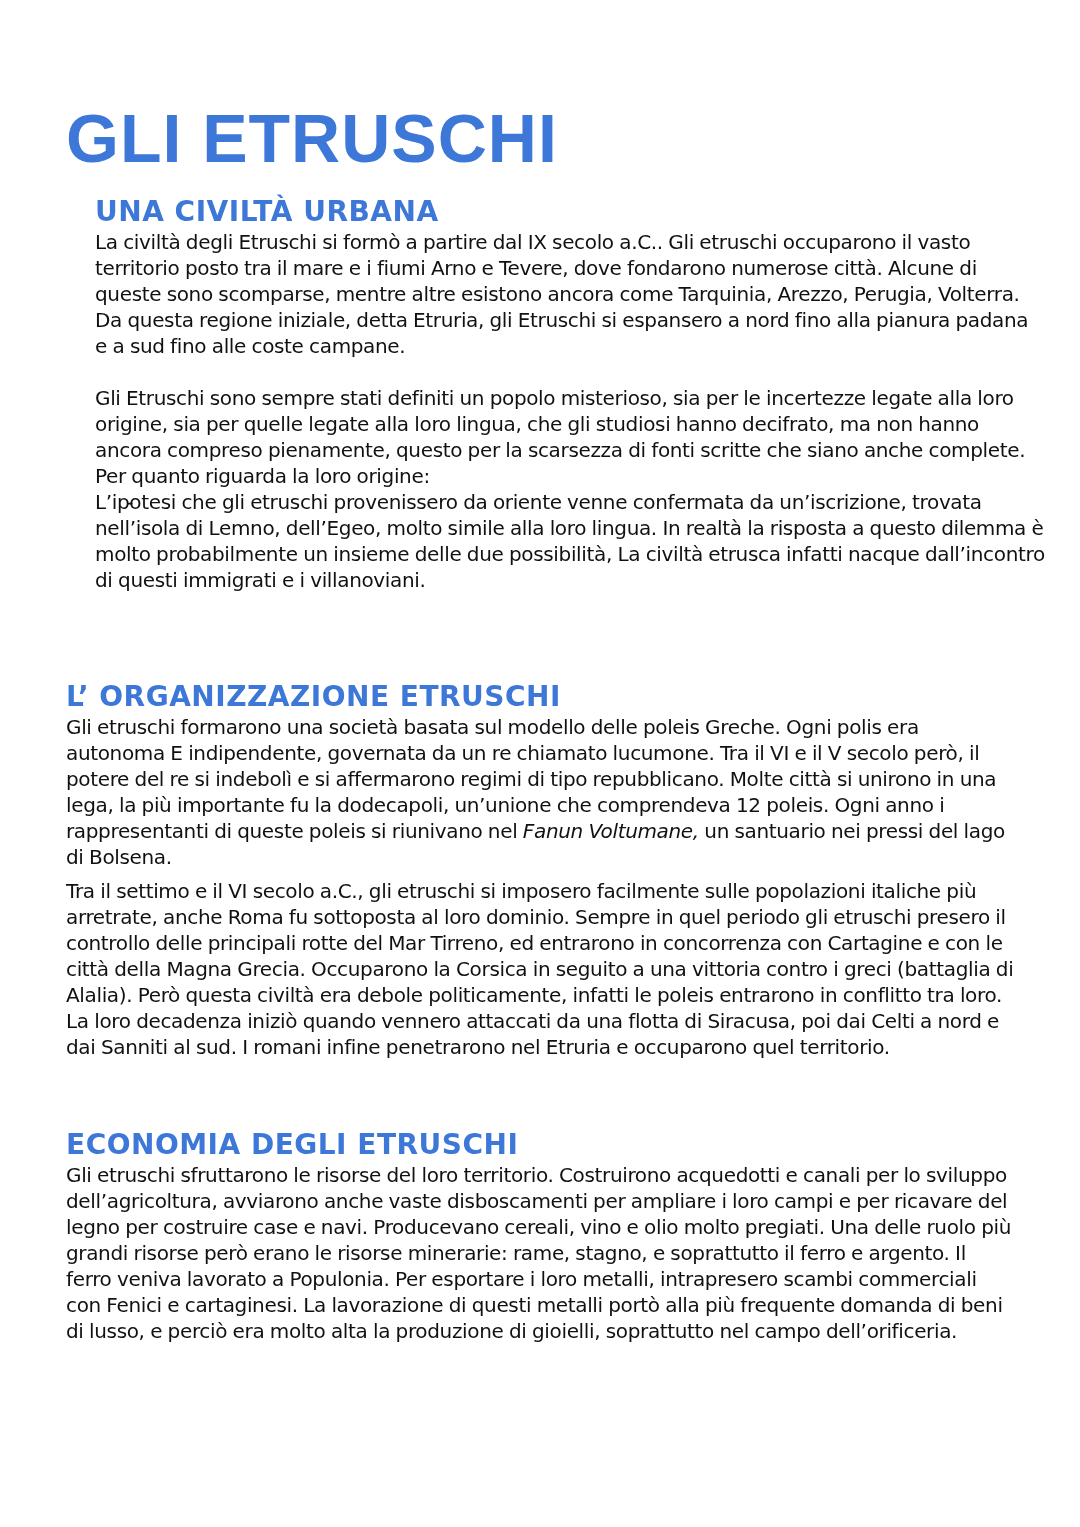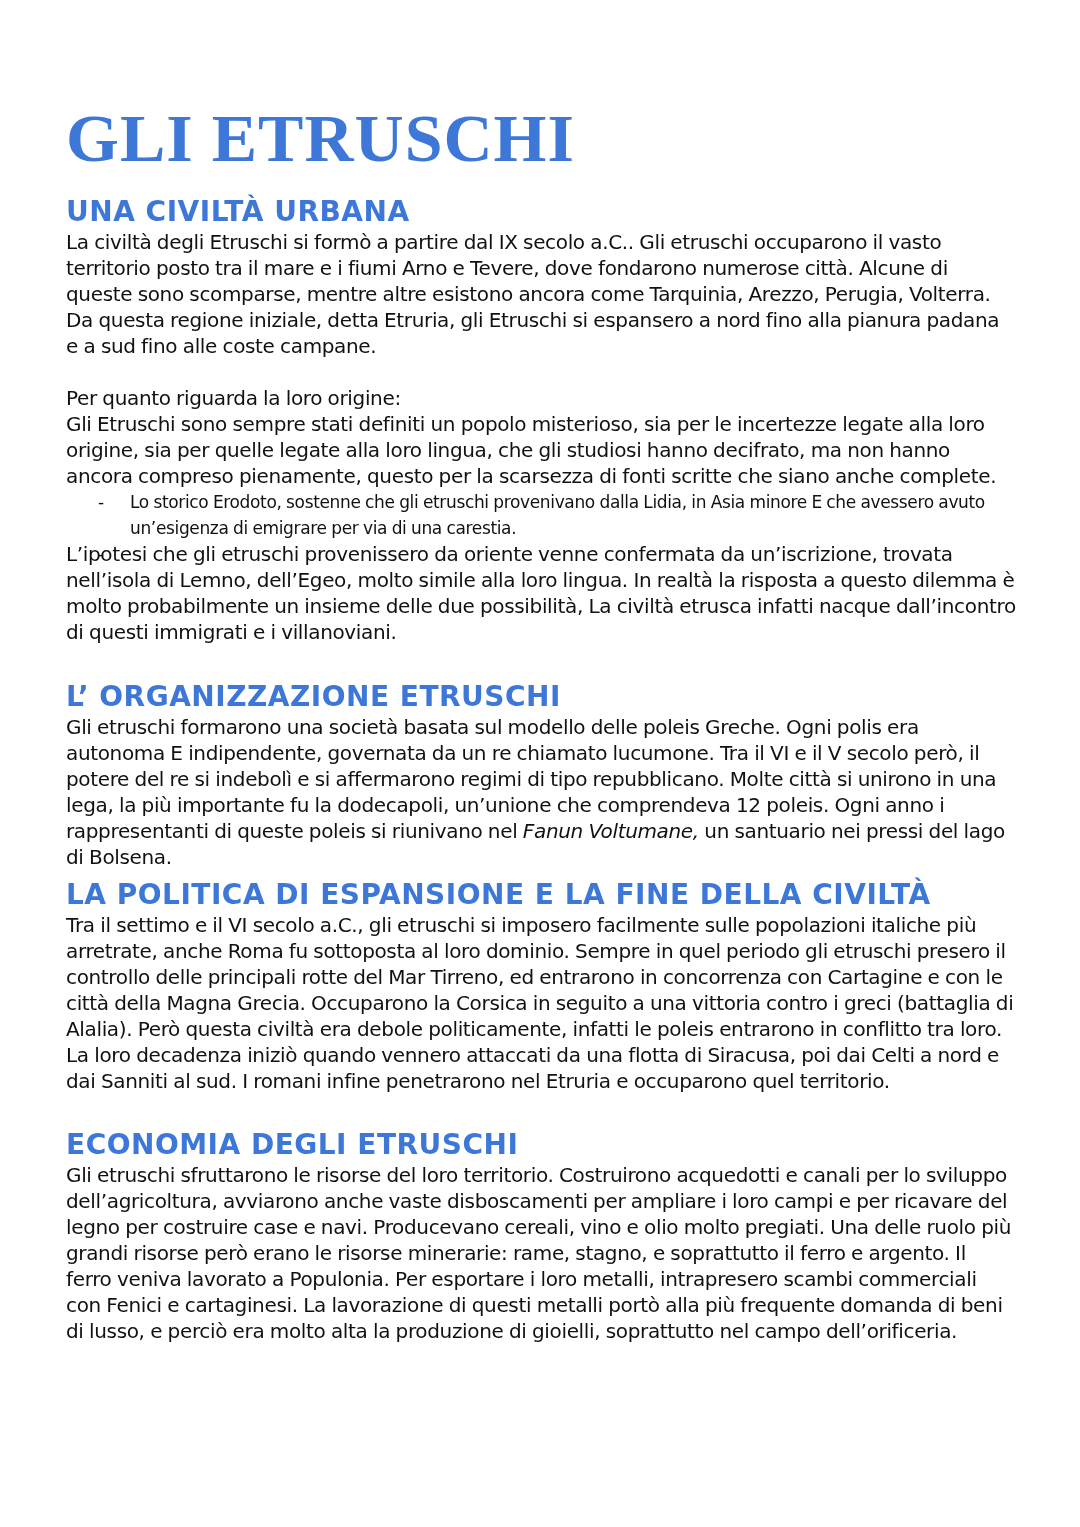--- a/index.html
+++ b/index.html
@@ -9,21 +9,21 @@
       position: relative;
       overflow: hidden;
       font-family: "DejaVu Sans", sans-serif;
       color: #111111;
     }
     .page { position: absolute; left: 66px; top: 0; width: 950px; }
     .title {
       position: absolute;
       left: 0; top: 98px;
       margin: 0;
-      font-family: Liberation Serif, serif;
+      font-family: Liberation Sans, sans-serif;
       font-weight: bold;
       font-size: 68px;
       line-height: 80px;
       letter-spacing: 1px;
       color: #3d78d8;
       white-space: nowrap;
     }
     .section { position: absolute; left: 0; width: 950px; }
     .section h2 {
       margin: 0;
@@ -63,45 +63,43 @@
     }
     em { }
   </style>
 </head>
 <body>
 
 <div class="page">
 
   <h1 class="title">GLI ETRUSCHI</h1>
 
-  <div class="section" style="top:195px;">
+  <div class="section" style="top:195px;margin-left:29px;">
     <h2>UNA CIVILTÀ URBANA</h2>
     <p>La civiltà degli Etruschi si formò a partire dal IX secolo a.C.. Gli etruschi occuparono il vasto territorio posto tra il mare e i fiumi Arno e Tevere, dove fondarono numerose città. Alcune di queste sono scomparse, mentre altre esistono ancora come Tarquinia, Arezzo, Perugia, Volterra. Da questa regione iniziale, detta Etruria, gli Etruschi si espansero a nord fino alla pianura padana e a sud fino alle coste campane.</p>
     <div class="gap"></div>
+    <p>Gli Etruschi sono sempre stati definiti un popolo misterioso, sia per le incertezze legate alla loro origine, sia per quelle legate alla loro lingua, che gli studiosi hanno decifrato, ma non hanno ancora compreso pienamente, questo per la scarsezza di fonti scritte che siano anche complete.</p>
     <p>Per quanto riguarda la loro origine:</p>
-    <p>Gli Etruschi sono sempre stati definiti un popolo misterioso, sia per le incertezze legate alla loro origine, sia per quelle legate alla loro lingua, che gli studiosi hanno decifrato, ma non hanno ancora compreso pienamente, questo per la scarsezza di fonti scritte che siano anche complete.</p>
     <ul class="dash">
       <li>
         <span class="bullet">-</span>
-        <span>Lo storico Erodoto, sostenne che gli etruschi provenivano dalla Lidia, in Asia minore E che avessero avuto un’esigenza di emigrare per via di una carestia.</span>
       </li>
       <li>
         <span class="bullet">-</span>
       </li>
     </ul>
     <p>L’ipotesi che gli etruschi provenissero da oriente venne confermata da un’iscrizione, trovata nell’isola di Lemno, dell’Egeo, molto simile alla loro lingua. In realtà la risposta a questo dilemma è molto probabilmente un insieme delle due possibilità, La civiltà etrusca infatti nacque dall’incontro di questi immigrati e i villanoviani.</p>
   </div>
 
   <div class="section" style="top:680px;">
     <h2>L’ ORGANIZZAZIONE ETRUSCHI</h2>
     <p><span>Gli etruschi formarono una società basata sul modello delle poleis Greche. Ogni polis era autonoma E indipendente, governata da un re chiamato lucumone. Tra il VI e il V secolo però, il potere del re si indebolì e si affermarono regimi di tipo repubblicano. Molte città si unirono in una lega, la più importante fu la dodecapoli, un’unione che comprendeva 12 poleis. Ogni anno i rappresentanti di queste poleis si riunivano nel </span><em>Fanun Voltumane,</em><span> un santuario nei pressi del lago di Bolsena.</span></p>
   </div>
 
   <div class="section" style="top:878px;">
-    <h2>LA POLITICA DI ESPANSIONE E LA FINE DELLA CIVILTÀ</h2>
     <p>Tra il settimo e il VI secolo a.C., gli etruschi si imposero facilmente sulle popolazioni italiche più arretrate, anche Roma fu sottoposta al loro dominio. Sempre in quel periodo gli etruschi presero il controllo delle principali rotte del Mar Tirreno, ed entrarono in concorrenza con Cartagine e con le città della Magna Grecia. Occuparono la Corsica in seguito a una vittoria contro i greci (battaglia di Alalia). Però questa civiltà era debole politicamente, infatti le poleis entrarono in conflitto tra loro. La loro decadenza iniziò quando vennero attaccati da una flotta di Siracusa, poi dai Celti a nord e dai Sanniti al sud. I romani infine penetrarono nel Etruria e occuparono quel territorio.</p>
   </div>
 
   <div class="section" style="top:1128px;">
     <h2>ECONOMIA DEGLI ETRUSCHI</h2>
     <p>Gli etruschi sfruttarono le risorse del loro territorio. Costruirono acquedotti e canali per lo sviluppo dell’agricoltura, avviarono anche vaste disboscamenti per ampliare i loro campi e per ricavare del legno per costruire case e navi. Producevano cereali, vino e olio molto pregiati. Una delle ruolo più grandi risorse però erano le risorse minerarie: rame, stagno, e soprattutto il ferro e argento. Il ferro veniva lavorato a Populonia. Per esportare i loro metalli, intrapresero scambi commerciali con Fenici e cartaginesi. La lavorazione di questi metalli portò alla più frequente domanda di beni di lusso, e perciò era molto alta la produzione di gioielli, soprattutto nel campo dell’orificeria.</p>
   </div>
 
 </div>
 

